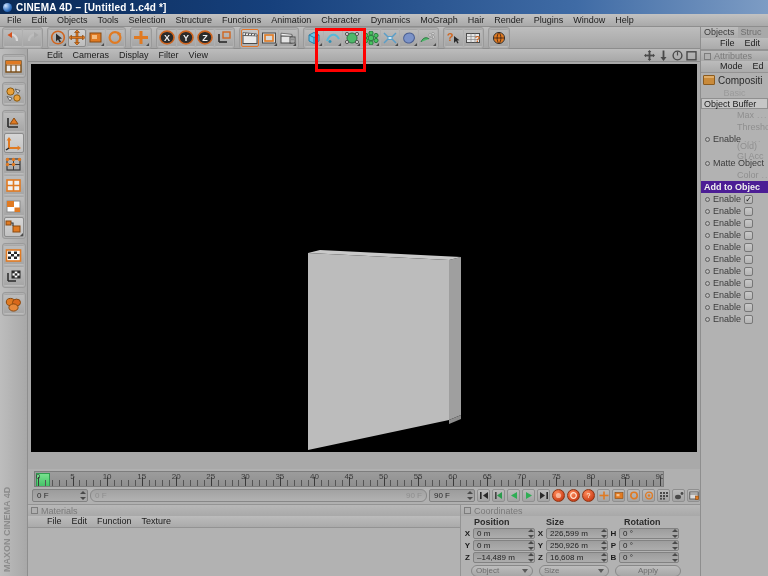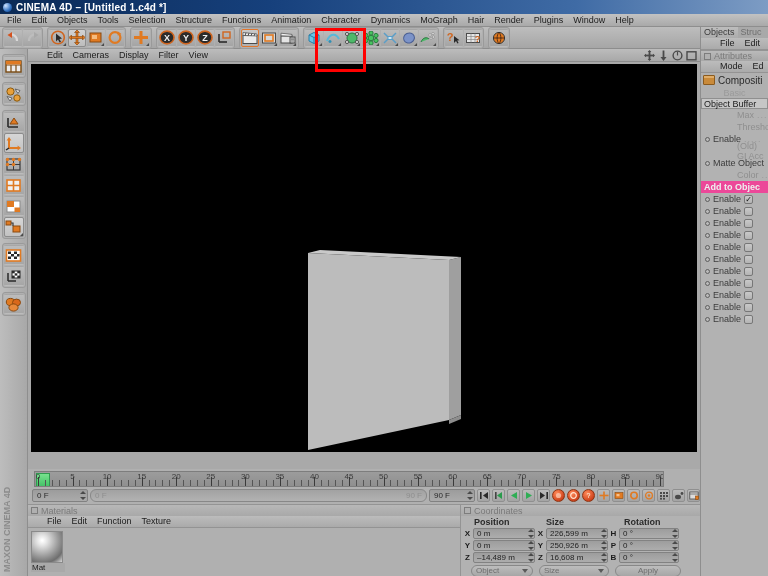--- a/index.html
+++ b/index.html
@@ -188,21 +188,21 @@
   .attrtitle{ height:14px; display:flex; align-items:center; gap:3px; padding-left:2px; background:#b0b0b0;}
   .foldico{ width:12px;height:10px; background:#c98a3a; border:1px solid #8a5a1e; border-radius:1px; flex:none;
             box-shadow:inset 0 2px 0 #e0ad68;}
   .attrtitle .t{ font-size:10px; color:#2a2a2a;}
   .subtab{ height:11px; display:flex; align-items:center; justify-content:center; font-size:9px; color:#9a9a9a; background:#b0b0b0;}
   .subtab.sel{ background:#c6c6c6; color:#202020; border:1px solid #8f8f8f; justify-content:flex-start; padding-left:2px;}
   .arow{ display:flex; align-items:center; height:12px; padding-left:4px; gap:3px; font-size:9px; color:#3c3c3c;}
   .arow.dim{ color:#8f8f8f;margin-left:32px;}
   .radio{ width:5px;height:5px;border-radius:50%; border:1px solid #5f5f5f; background:#b9b9b9; flex:none;}
   .dots{ flex:1; overflow:hidden; white-space:nowrap; color:#9a9a9a; font-size:9px; letter-spacing:1px;}
-  .sechdr{ background:#ec4899; color:#efefef; font-size:9px; height:12px; display:flex; align-items:center; padding-left:3px; font-weight:bold;}
+  .sechdr{ background:#4c1d95; color:#efefef; font-size:9px; height:12px; display:flex; align-items:center; padding-left:3px; font-weight:bold;}
   .chk{ width:9px;height:9px; border:1px solid #777; background:linear-gradient(to bottom,#c9c9c9,#b4b4b4); border-radius:2px;
         display:flex; align-items:center; justify-content:center; font-size:8px; color:#111; flex:none;}
 </style>
 </head>
 <body>
 
 <div id="app">
 
   <div class="titlebar">
     <div class="title-ico"></div>
@@ -848,26 +848,20 @@
       <span class="sq"></span>
       <span class="ttl">Materials</span>
     </div>
     <div class="panelmenu">
       <span class="grip"></span>
       <span class="vmi">File</span>
       <span class="vmi">Edit</span>
       <span class="vmi">Function</span>
       <span class="vmi">Texture</span>
     </div>
-    <div class="matbody">
-      <div class="matchip">
-        <div class="matsphere"></div>
-        <div class="matname">Mat</div>
-      </div>
-    </div>
   </div>
 
   <div class="coordwrap">
     <div class="coordhdr">
       <span class="sq" style="width:7px;height:7px;border:1px solid #7d7d7d;background:#b0b0b0;display:inline-block;"></span>
       <span class="ttl" style="font-size:9px;color:#7a7a7a;">Coordinates</span>
     </div>
     <div class="coordcols">
       <span class="gr"></span>
       <span style="width:72px;">Position</span>

